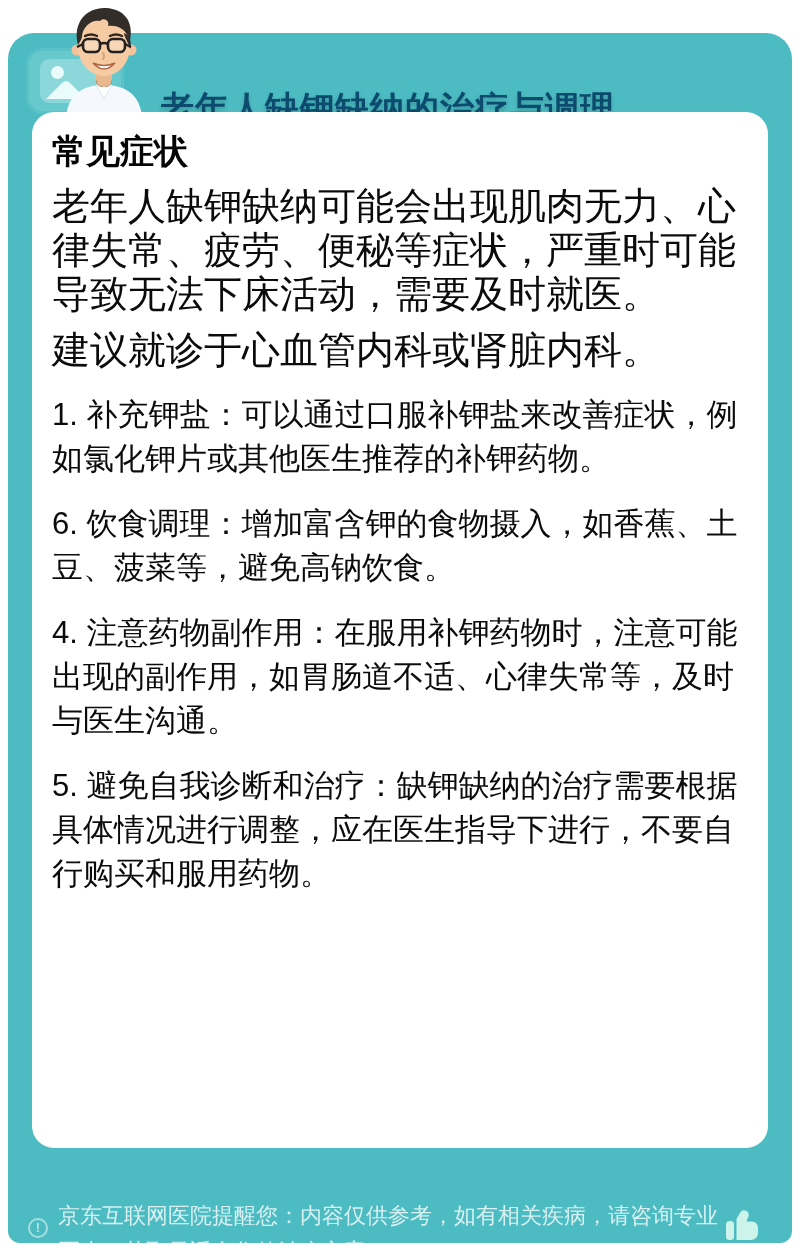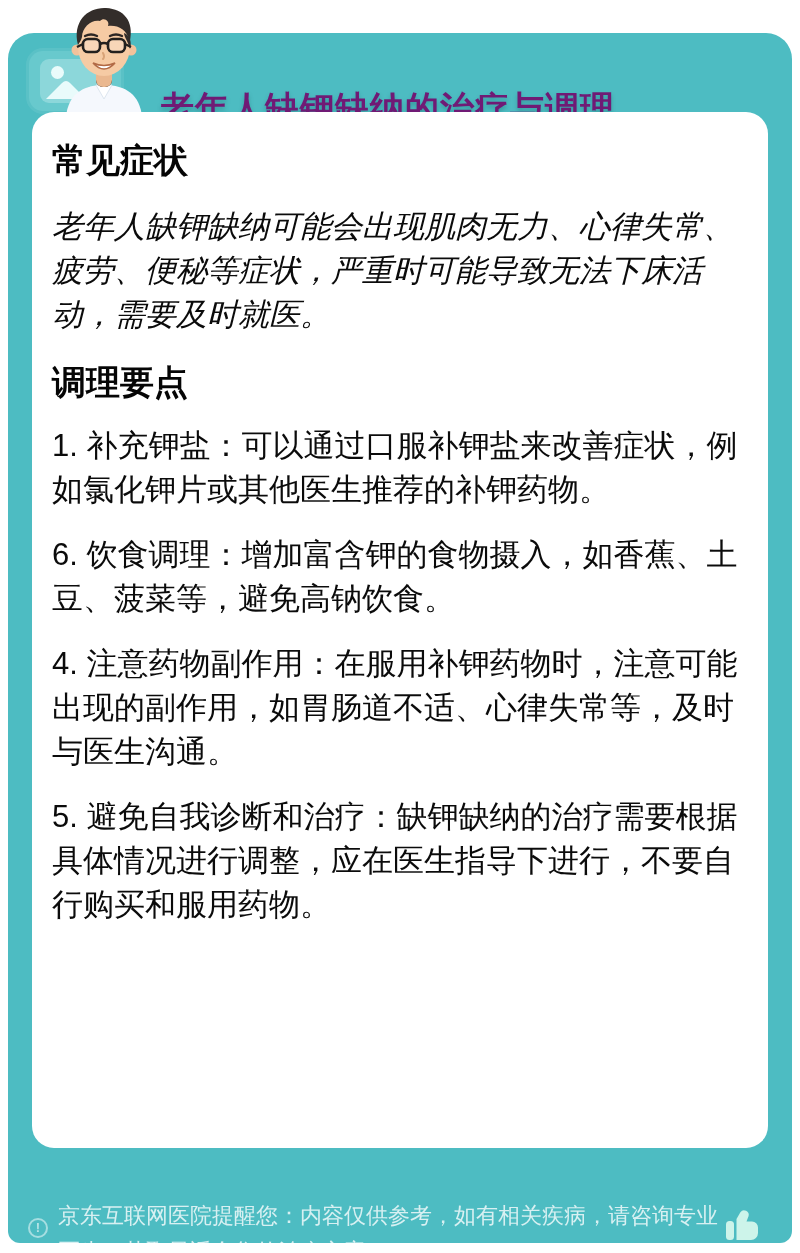--- a/index.html
+++ b/index.html
@@ -5,21 +5,21 @@
   * { margin:0; padding:0; box-sizing:border-box; }
   html,body { width:800px; height:1253px; background:#ffffff; overflow:hidden;
     font-family:"Liberation Sans", sans-serif; }
 
   
   .bubble { position:absolute; left:8px; top:33px; width:784px; height:1210px;
     background:#4dbcc2; border-radius:26px 26px 12px 12px; }
 
   
   .header { position:absolute; left:0; top:0; width:100%; height:80px; }
-  .title { position:absolute; left:152px; top:53px; color:#701a75;
+  .title { position:absolute; left:152px; top:53px; color:#0c4a6e;
     font-size:34px; font-weight:bold; letter-spacing:1px; white-space:nowrap;
     text-shadow:0 3px 4px rgba(16,90,92,0.35); }
 
   
   .pic-box { position:absolute; left:21px; top:18px; width:92px; height:60px;
     background:#68c9cd; border-radius:14px; box-shadow:0 0 0 3px rgba(255,255,255,0.08); }
   .pic-inner { position:absolute; left:11px; top:8px; width:70px; height:44px;
     background:#8cd7da; border-radius:9px; overflow:hidden; }
   .pic-dot { position:absolute; left:11px; top:7px; width:13px; height:13px;
     border-radius:50%; background:#e9fbfb; }
@@ -27,22 +27,22 @@
 
   
   .avatar { position:absolute; left:50px; top:-28px; width:92px; height:112px; z-index:3; }
 
   
   .content-card { position:absolute; left:24px; top:79px; width:736px; height:1036px;
     background:#ffffff; border-radius:22px; z-index:4;
     padding:18px 22px 24px 20px; color:#0b0b0b; }
   .content-card h2 { font-size:34px; line-height:42px; font-weight:bold;
     color:#050505; margin:22px 0 12px 0; }
-  .content-card h2:first-child { margin-top:9px; }
-  .content-card p.body { font-size:31px; line-height:44px; margin:24px 0;font-style:italic; }
+  .content-card h2:first-child { margin-top:0; }
+  .content-card p.body { font-size:38px; line-height:44px; margin:12px 0; }
   .content-card p.item { font-size:31px; line-height:44px; margin:21px 0; }
 
   
   .footer { position:absolute; left:0; top:1125px; width:100%; height:85px; }
   .info-icon { position:absolute; left:20px; top:60px; width:20px; height:20px;
     border:2px solid rgba(255,255,255,0.5); border-radius:50%;
     color:rgba(255,255,255,0.6); font-size:13px; line-height:16px; text-align:center;
     font-weight:bold; }
   .disclaimer { position:absolute; left:50px; top:40px; width:668px;
     color:rgba(255,255,255,0.78); font-size:22px; line-height:36px; }
@@ -98,22 +98,22 @@
       </svg>
     </div>
 
     <div class="title">老年人缺钾缺纳的治疗与调理</div>
   </div>
 
   <div class="content-card">
     <h2>常见症状</h2>
     <p class="body">老年人缺钾缺纳可能会出现肌肉无力、心律失常、疲劳、便秘等症状，严重时可能导致无法下床活动，需要及时就医。</p>
 
+    <p class="body">建议就诊于心血管内科或肾脏内科。</p>
 
-    <h2>调理要点</h2>
     <p class="item">1. 补充钾盐：可以通过口服补钾盐来改善症状，例如氯化钾片或其他医生推荐的补钾药物。</p>
     <p class="item">6. 饮食调理：增加富含钾的食物摄入，如香蕉、土豆、菠菜等，避免高钠饮食。</p>
     <p class="item">4. 注意药物副作用：在服用补钾药物时，注意可能出现的副作用，如胃肠道不适、心律失常等，及时与医生沟通。</p>
     <p class="item">5. 避免自我诊断和治疗：缺钾缺纳的治疗需要根据具体情况进行调整，应在医生指导下进行，不要自行购买和服用药物。</p>
   </div>
 
   <div class="footer">
     <div class="info-icon">!</div>
     <p class="disclaimer">京东互联网医院提醒您：内容仅供参考，如有相关疾病，请咨询专业医生，获取最适合您的治疗方案</p>
     <div class="thumb-icon">

